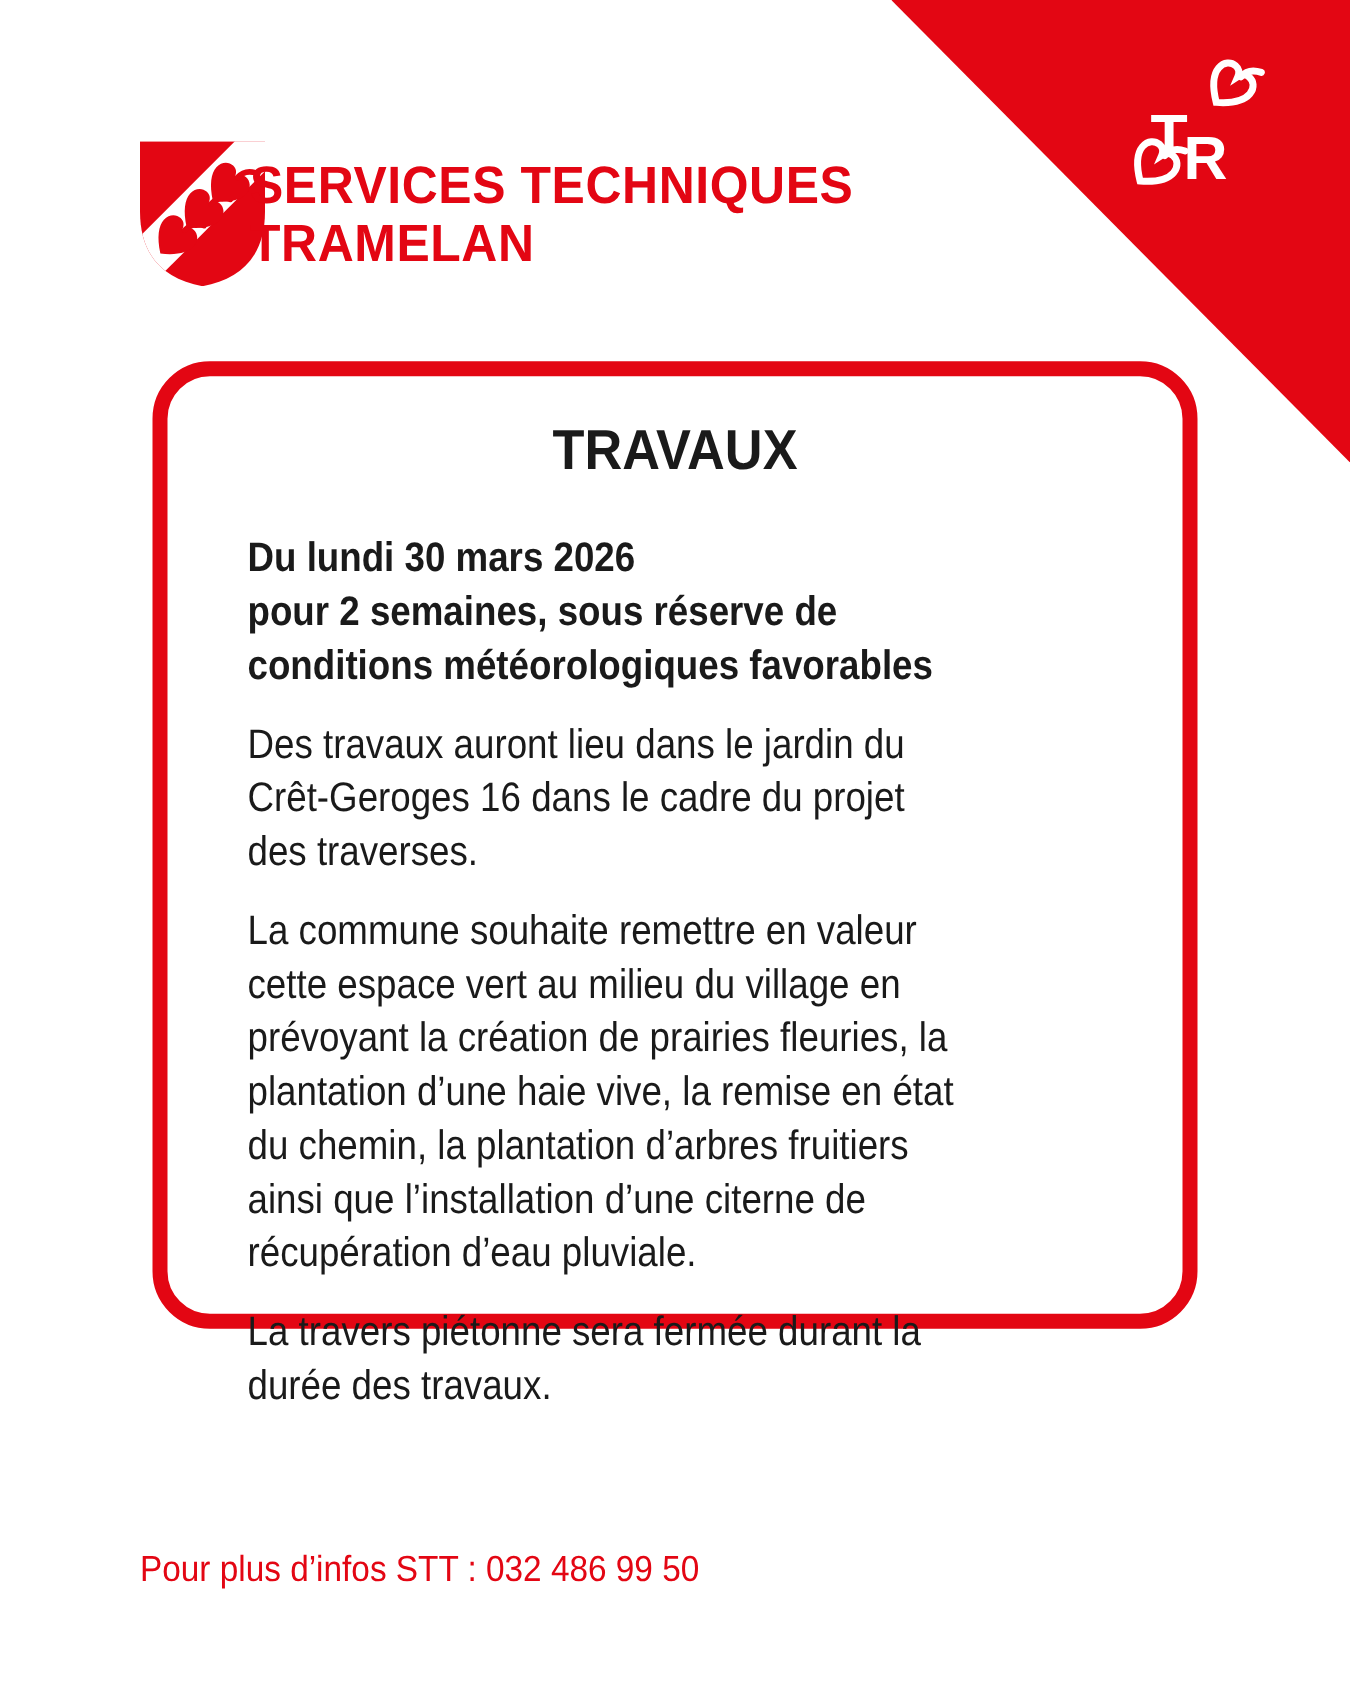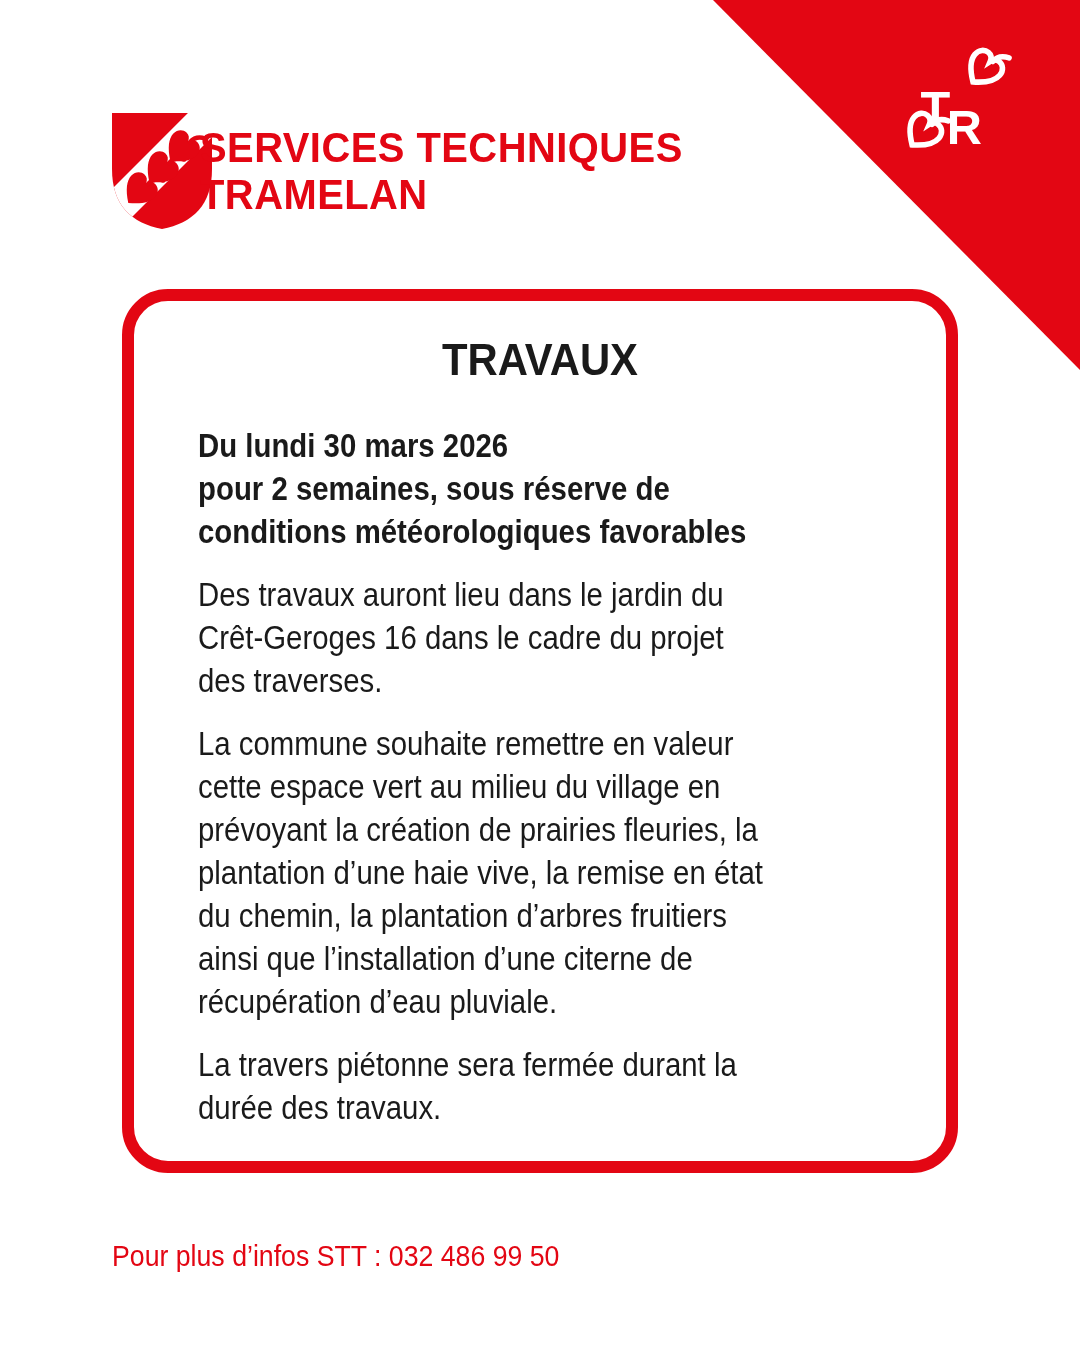--- a/index.html
+++ b/index.html
@@ -51,21 +51,21 @@
     transform-origin: left top;
     white-space: nowrap;
   }
 
   
   .notice-box {
     position: absolute;
     left: 122px;
     top: 289px;
     width: 836px;
-    height: 884px;
+    height: 774px;
     border: 12px solid #E30613;
     border-radius: 46px;
     box-sizing: border-box;
     background: #ffffff;
   }
   .notice-title {
     position: absolute;
     top: 36px;
     left: 0;
     width: 100%;

